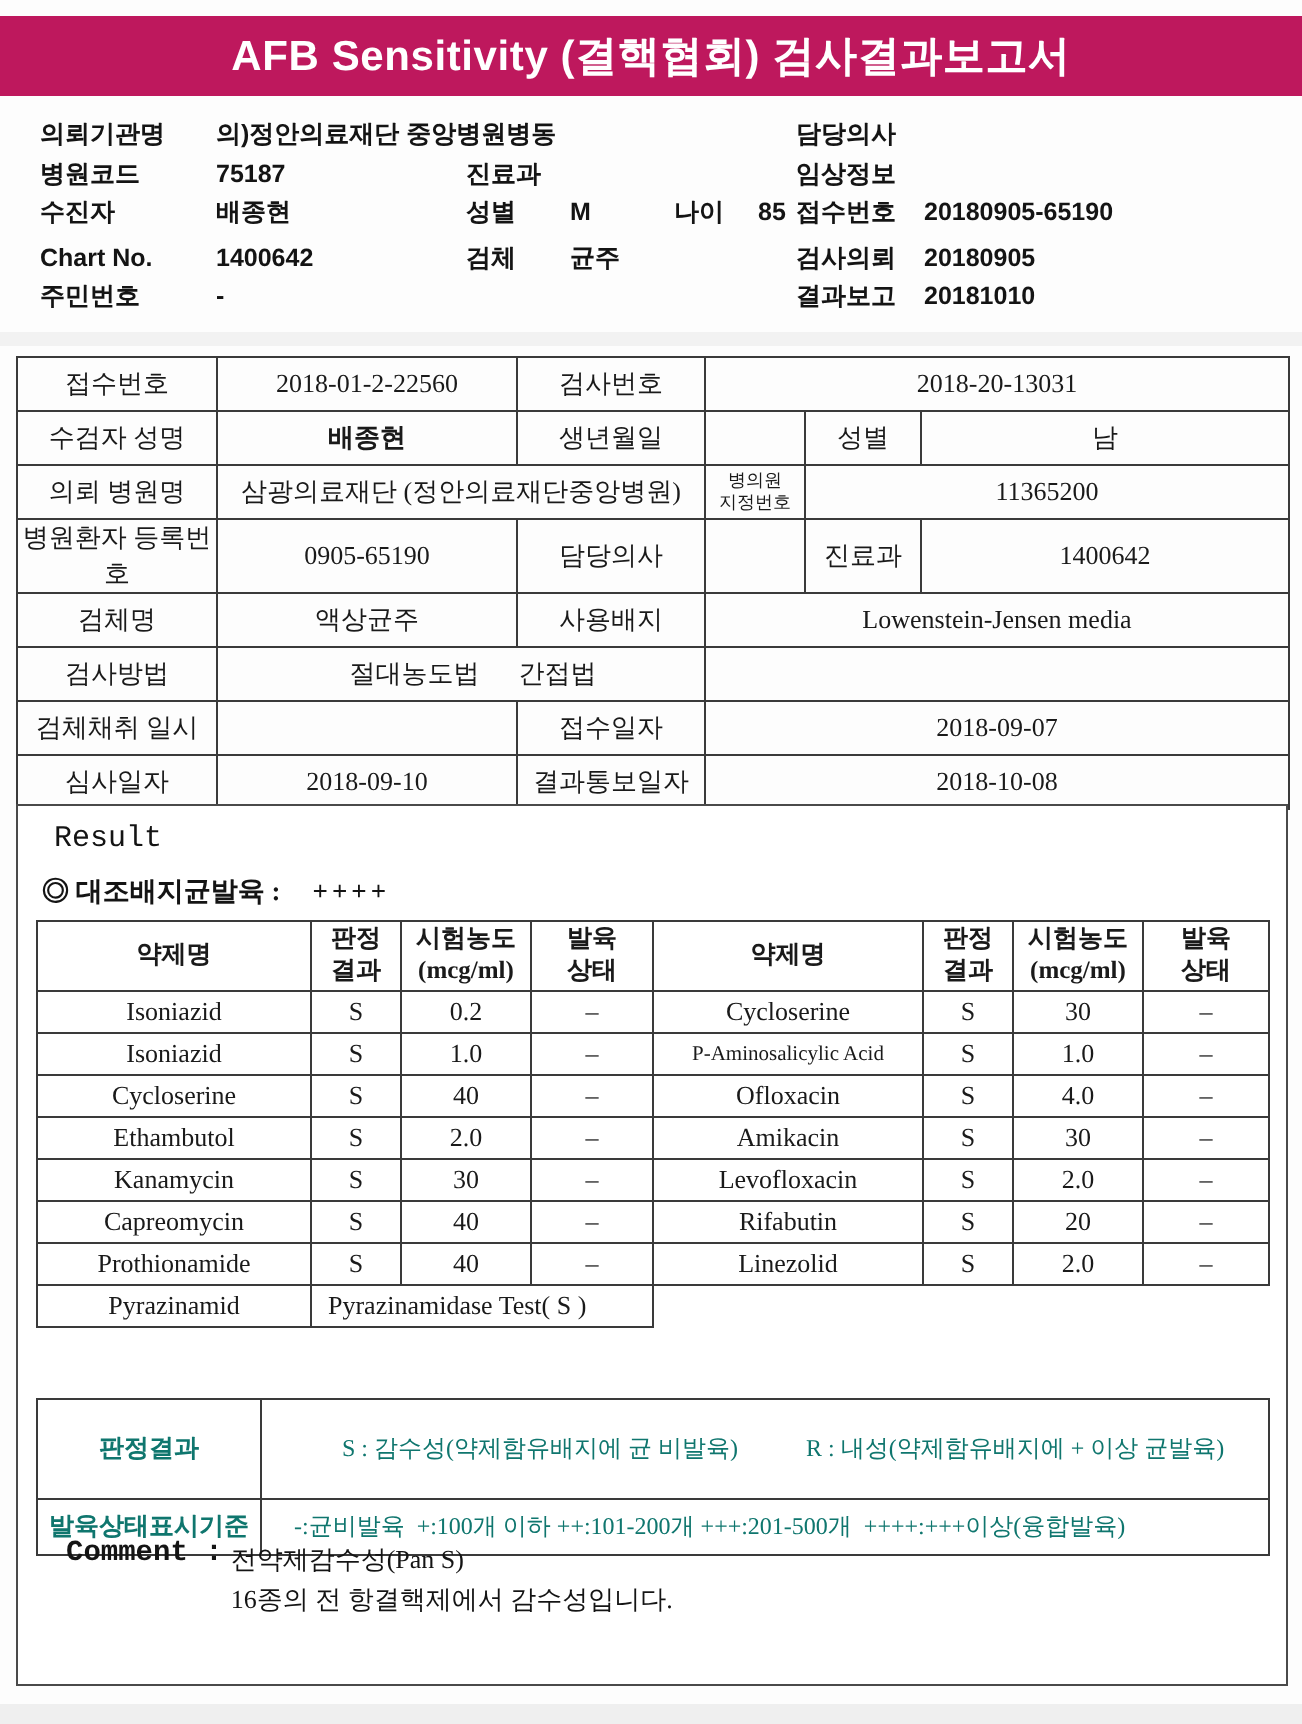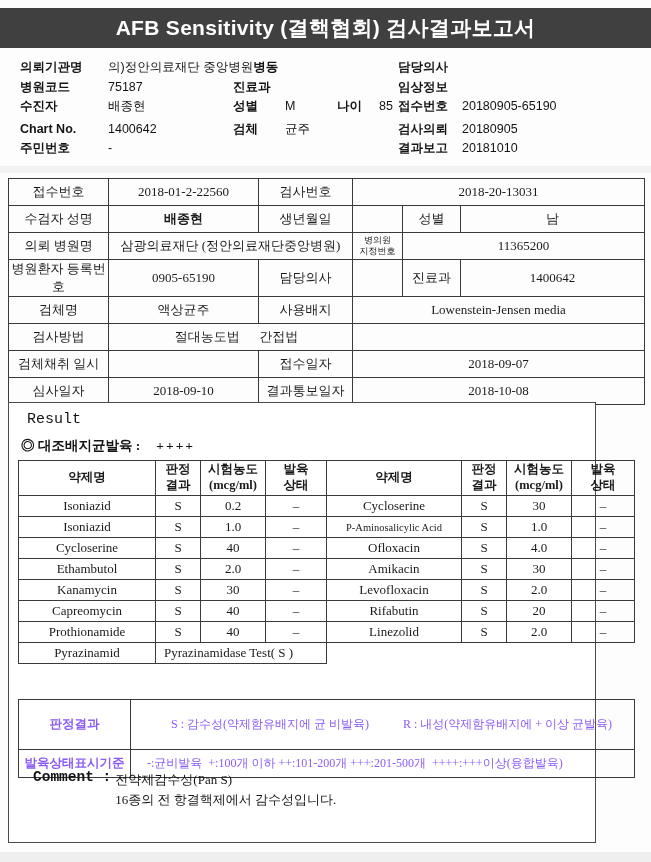--- a/index.html
+++ b/index.html
@@ -6,72 +6,72 @@
   html,body { margin:0; padding:0; }
   body {
     width:651px; height:862px; position:relative; overflow:hidden;
     background:#fdfdfd; color:#141414;
     font-family:"Liberation Sans", sans-serif;
   }
 
   
   .title-bar{
     position:absolute; top:8px; left:0; width:651px; height:40px;
-    background:#404040; display:flex; align-items:center; justify-content:center;
+    background:#be185d; display:flex; align-items:center; justify-content:center;
   }
   .title-bar .t{ color:#ffffff; font-size:21px; font-weight:bold; letter-spacing:.3px; }
 
   
   .info{ position:absolute; top:58px; left:20px; width:615px; font-size:12.5px; }
   .irow{ height:19.5px; line-height:19.5px; white-space:nowrap; }
   .irow.gap{ margin-top:3px; }
   .lbl{ font-weight:bold; display:inline-block; }
   .w88{ width:88px; } .w52{ width:52px; } .w42{ width:42px; }
-  .val{ display:inline-block; font-weight:normal; }
+  .val{ display:inline-block; font-weight:bold; }
   .v125{ width:125px; } .v52{ width:52px; }
   .suffix-bold{ font-weight:bold; }
   .info-right{ position:absolute; left:378px; top:0; width:235px; }
   .info-right .lbl{ width:64px; }
 
   .sep-band{ position:absolute; top:166px; left:0; width:651px; height:7px; background:#f2f2f2; }
 
   
   table{ border-collapse:collapse; table-layout:fixed; }
   .main{
     position:absolute; top:178px; left:8px; width:636px;
     font-family:"Liberation Serif", serif; font-size:13px; color:#1a1a1a;
   }
   .main td{ border:1px solid #3a3a3a; height:27px; text-align:center; padding:0 2px; overflow:hidden; }
   .main td.bold{ font-weight:bold; }
   .main td.two-line{ font-size:9px; line-height:1.2; white-space:pre-line; }
   .main td.left-pad{ text-align:center; padding-left:14px; white-space:pre; }
 
   
   .result-box{
-    position:absolute; top:402px; left:8px; width:588px; height:441px;
+    position:absolute; top:402px; left:8px; width:636px; height:441px;
     border:1px solid #4a4a4a; background:#fff;
   }
   .result-title{ position:absolute; top:8px; left:18px; font-family:"Liberation Mono", monospace; font-size:15px; }
   .control-line{ position:absolute; top:34px; left:12px; font-family:"Liberation Serif", serif; font-size:13.5px; font-weight:bold; }
   .control-line .plus{ margin-left:16px; letter-spacing:2px; }
 
   .drugs{
     position:absolute; top:57px; left:9px; width:616px;
     font-family:"Liberation Serif", serif; font-size:13px; text-align:center; color:#1a1a1a;
   }
   .drugs th, .drugs td{ border:1px solid #3a3a3a; padding:0; }
   .drugs th{ height:35px; font-size:12.5px; font-weight:bold; white-space:pre-line; line-height:1.25; }
   .drugs td{ height:21px; overflow:hidden; }
   .drugs td.sm{ font-size:10.5px; }
   .drugs td.pz-test{ text-align:left; padding-left:8px; font-size:13px; }
   .drugs td.empty{ border:none; }
 
   .legend{
     position:absolute; top:296px; left:9px; width:616px;
-    font-family:"Liberation Serif", serif; font-size:12.5px; color:#8b5cf6;
+    font-family:"Liberation Serif", serif; font-size:12.5px; color:#0f766e;
   }
   .legend td{ border:1px solid #3a3a3a; height:28px; }
   .legend td.l{ text-align:center; font-weight:bold; }
   .legend td.txt{ text-align:left; padding-left:16px; white-space:pre; font-size:12px; }
   .legend .r-part{ margin-left:34px; }
 
   .comment{ position:absolute; top:366px; left:24px; display:flex; gap:4px; }
   .comment .c-label{ font-family:"Liberation Mono", monospace; font-weight:bold; font-size:14.5px; }
   .comment .c-body{ font-family:"Liberation Serif", serif; font-size:13px; line-height:1.5; padding-top:1px; }
 

